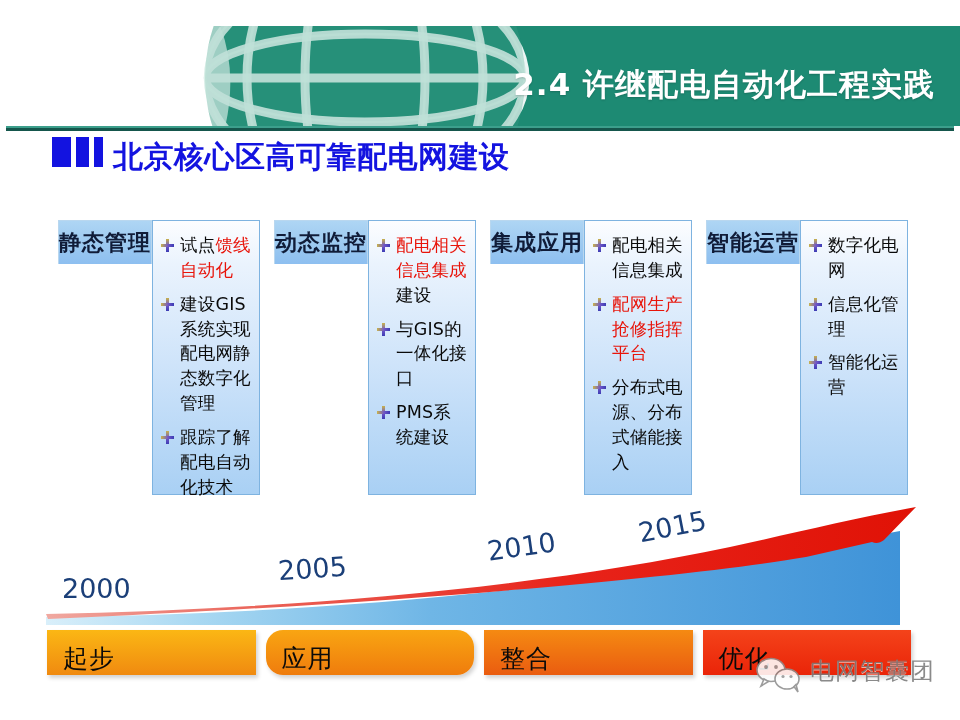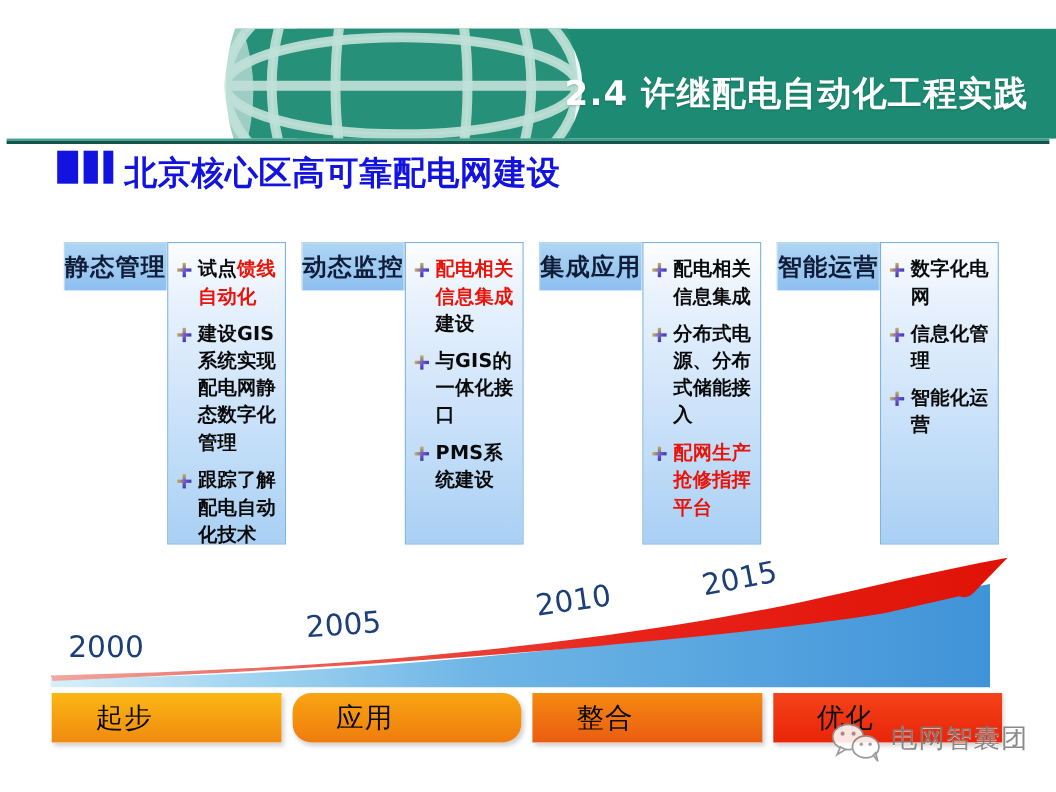--- a/index.html
+++ b/index.html
@@ -156,21 +156,21 @@
   }
   .bullet-mark::after {
     content: "";
     position: absolute;
     left: 0; top: 5px;
     width: 13px; height: 3px;
     background: linear-gradient(to right, #c9b44c, #6f56c8 55%, #3c3cb4);
   }
   .bullet-text {
     font-size: 17.5px;
-    font-weight: bold;
+    font-weight: normal;
     color: #0a0a0a;
     letter-spacing: 0.2px;
   }
   .bullet-text .hl {
     color: #e8140a;
   }
   .bullet-text .nav {
     color: #0a0a0a;
   }
 
@@ -210,23 +210,22 @@
     position: absolute;
     left: 47px; top: 630px;
     width: 864px; height: 45px;
     display: flex;
     gap: 10px;
   }
   .stage {
     flex: 1 1 0;
     position: relative;
     display: flex;
-    align-items: center;
+    align-items: flex-end;
     box-shadow: 2px 3px 4px rgba(0,0,0,0.18);
-    padding-left: 24px;
   }
   .stage-label {
     color: #0a0a0a;
     font-size: 25px;
     font-weight: normal;
     padding-left: 16px;
     letter-spacing: 1px;
     white-space: nowrap;
   }
 
@@ -348,25 +347,25 @@
       </div>
       <div class="column">
         <div class="col-header">集成应用</div>
         <div class="col-body">
           <div class="bullet-row">
             <span class="bullet-mark"></span>
             <span class="bullet-text"><span class="nav">配电相关信息集成</span></span>
           </div>
           <div class="bullet-row">
             <span class="bullet-mark"></span>
+            <span class="bullet-text"><span class="hl">配网生产抢修指挥平台</span></span>
+          </div>
+          <div class="bullet-row">
+            <span class="bullet-mark"></span>
             <span class="bullet-text"><span class="nav">分布式电源、分布式储能接入</span></span>
-          </div>
-          <div class="bullet-row">
-            <span class="bullet-mark"></span>
-            <span class="bullet-text"><span class="hl">配网生产抢修指挥平台</span></span>
           </div>
         </div>
       </div>
       <div class="column">
         <div class="col-header">智能运营</div>
         <div class="col-body">
           <div class="bullet-row">
             <span class="bullet-mark"></span>
             <span class="bullet-text"><span class="nav">数字化电网</span></span>
           </div>

